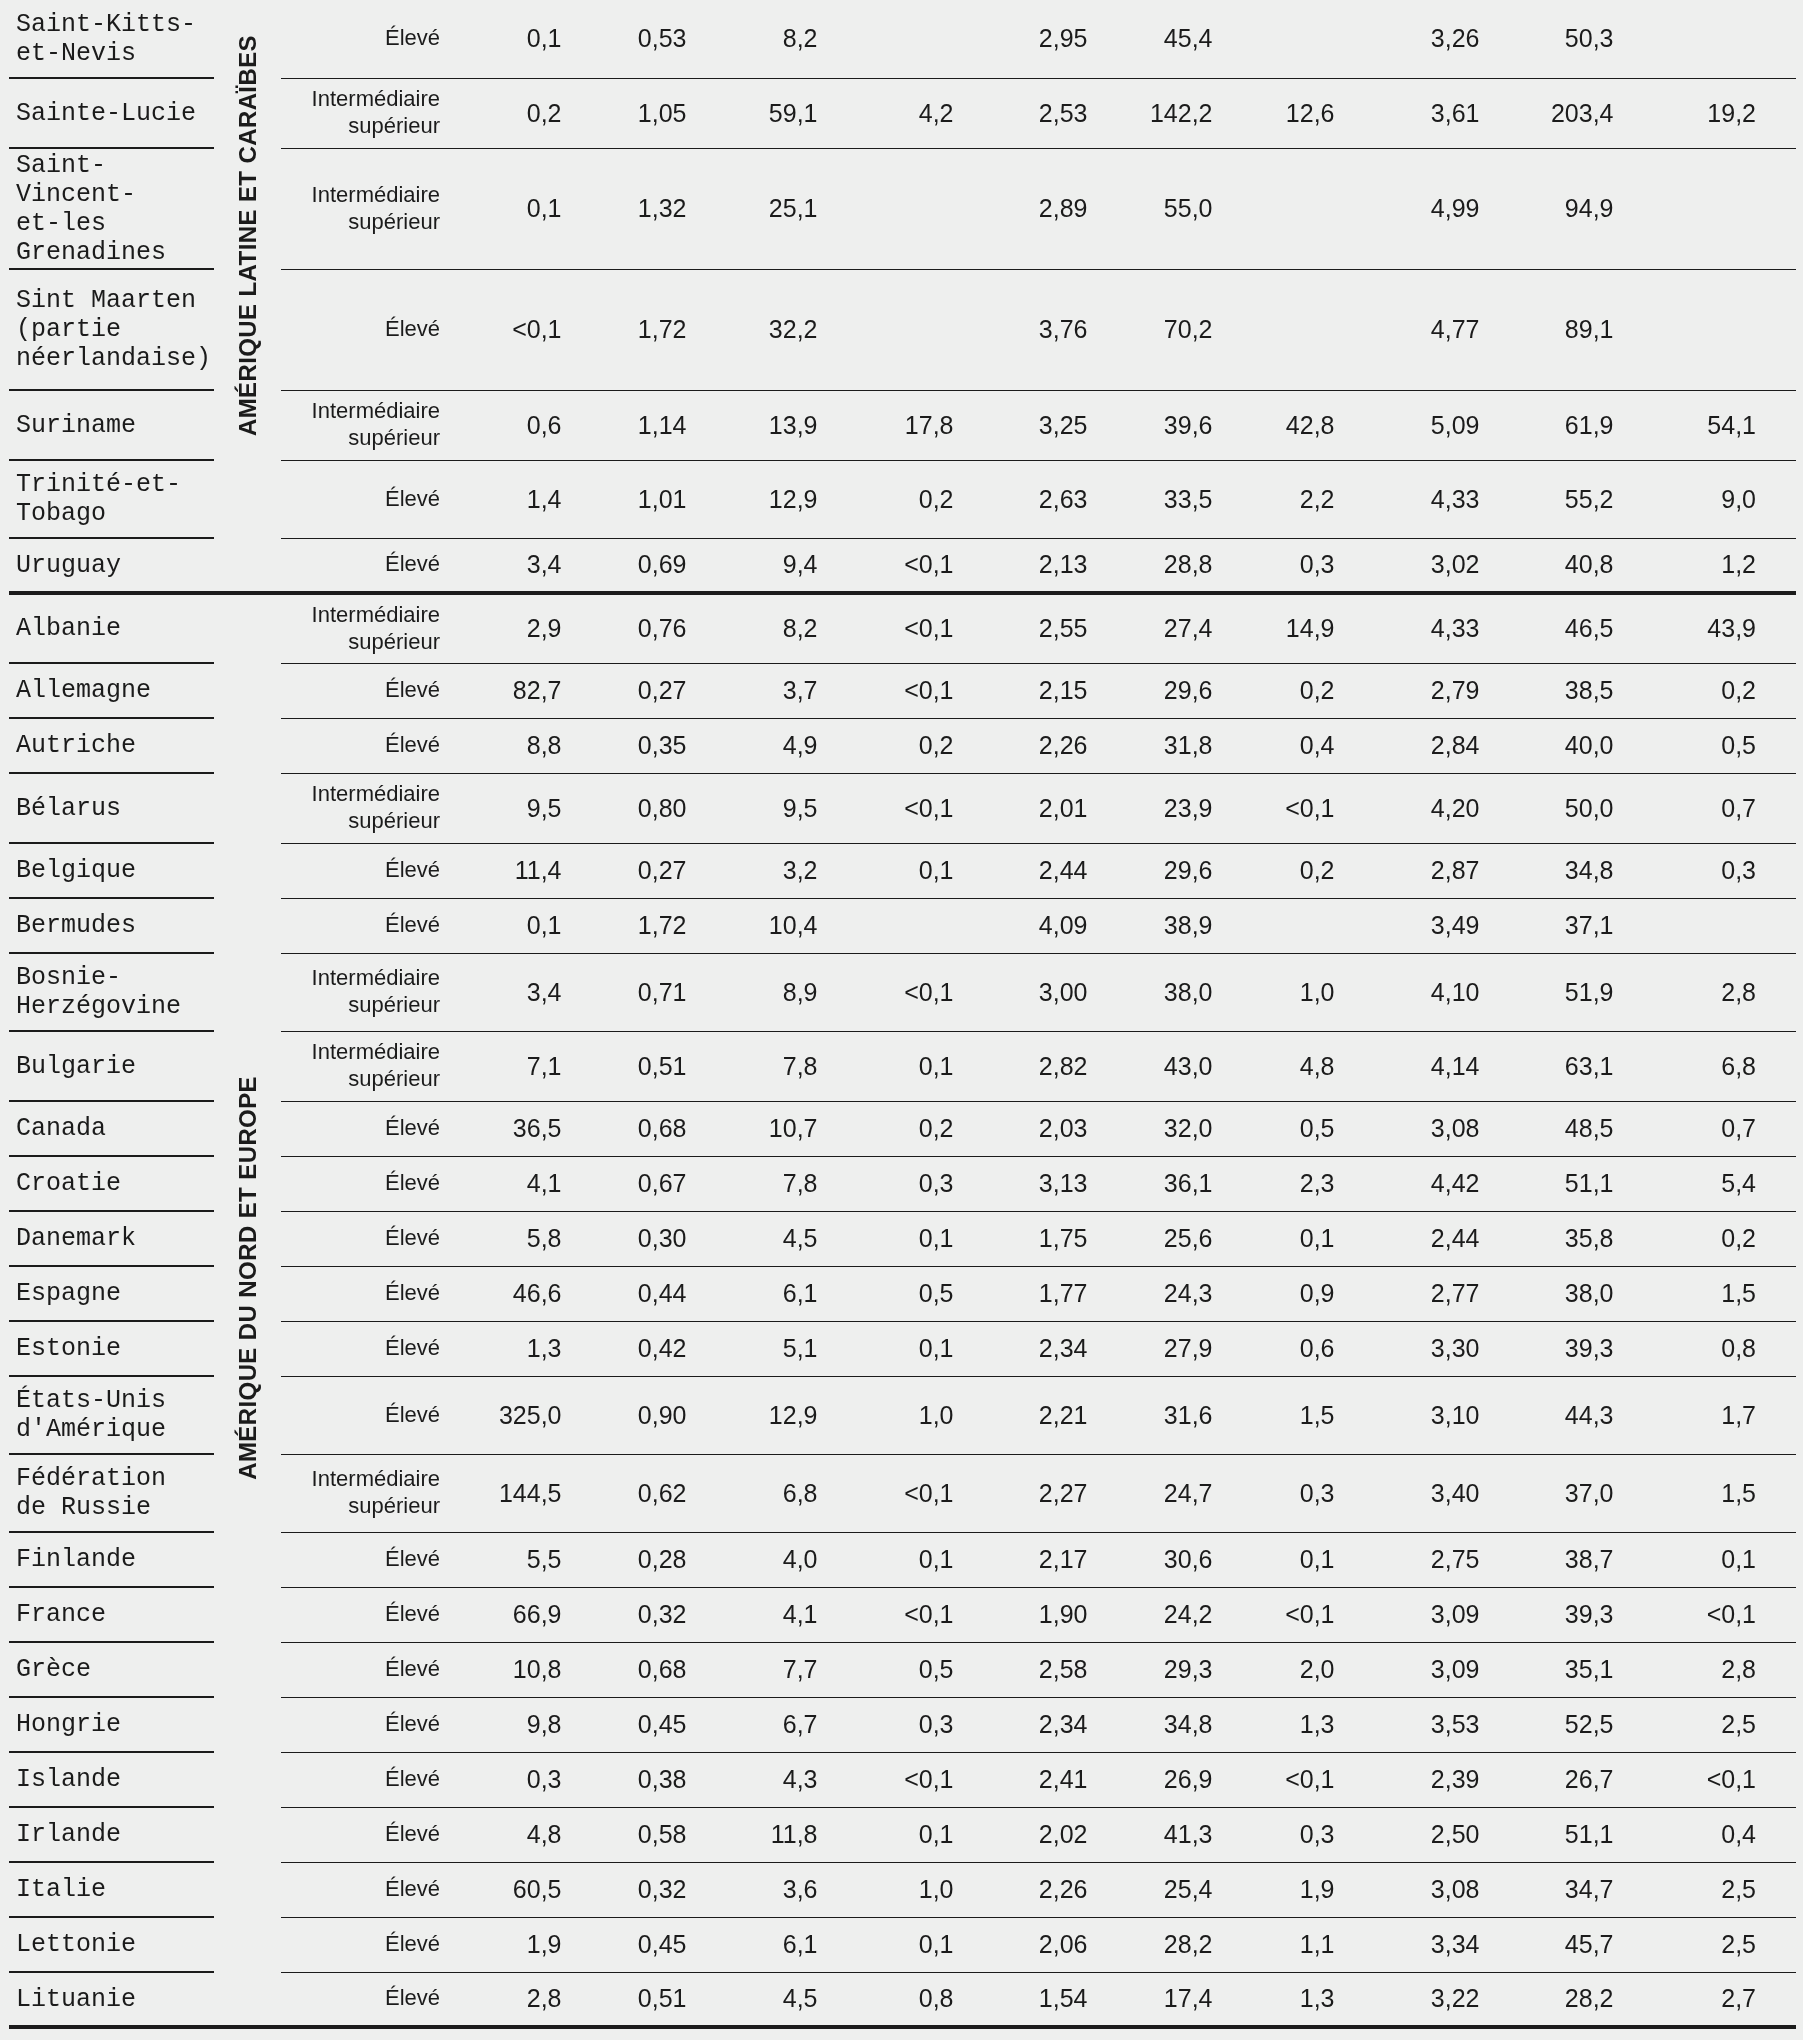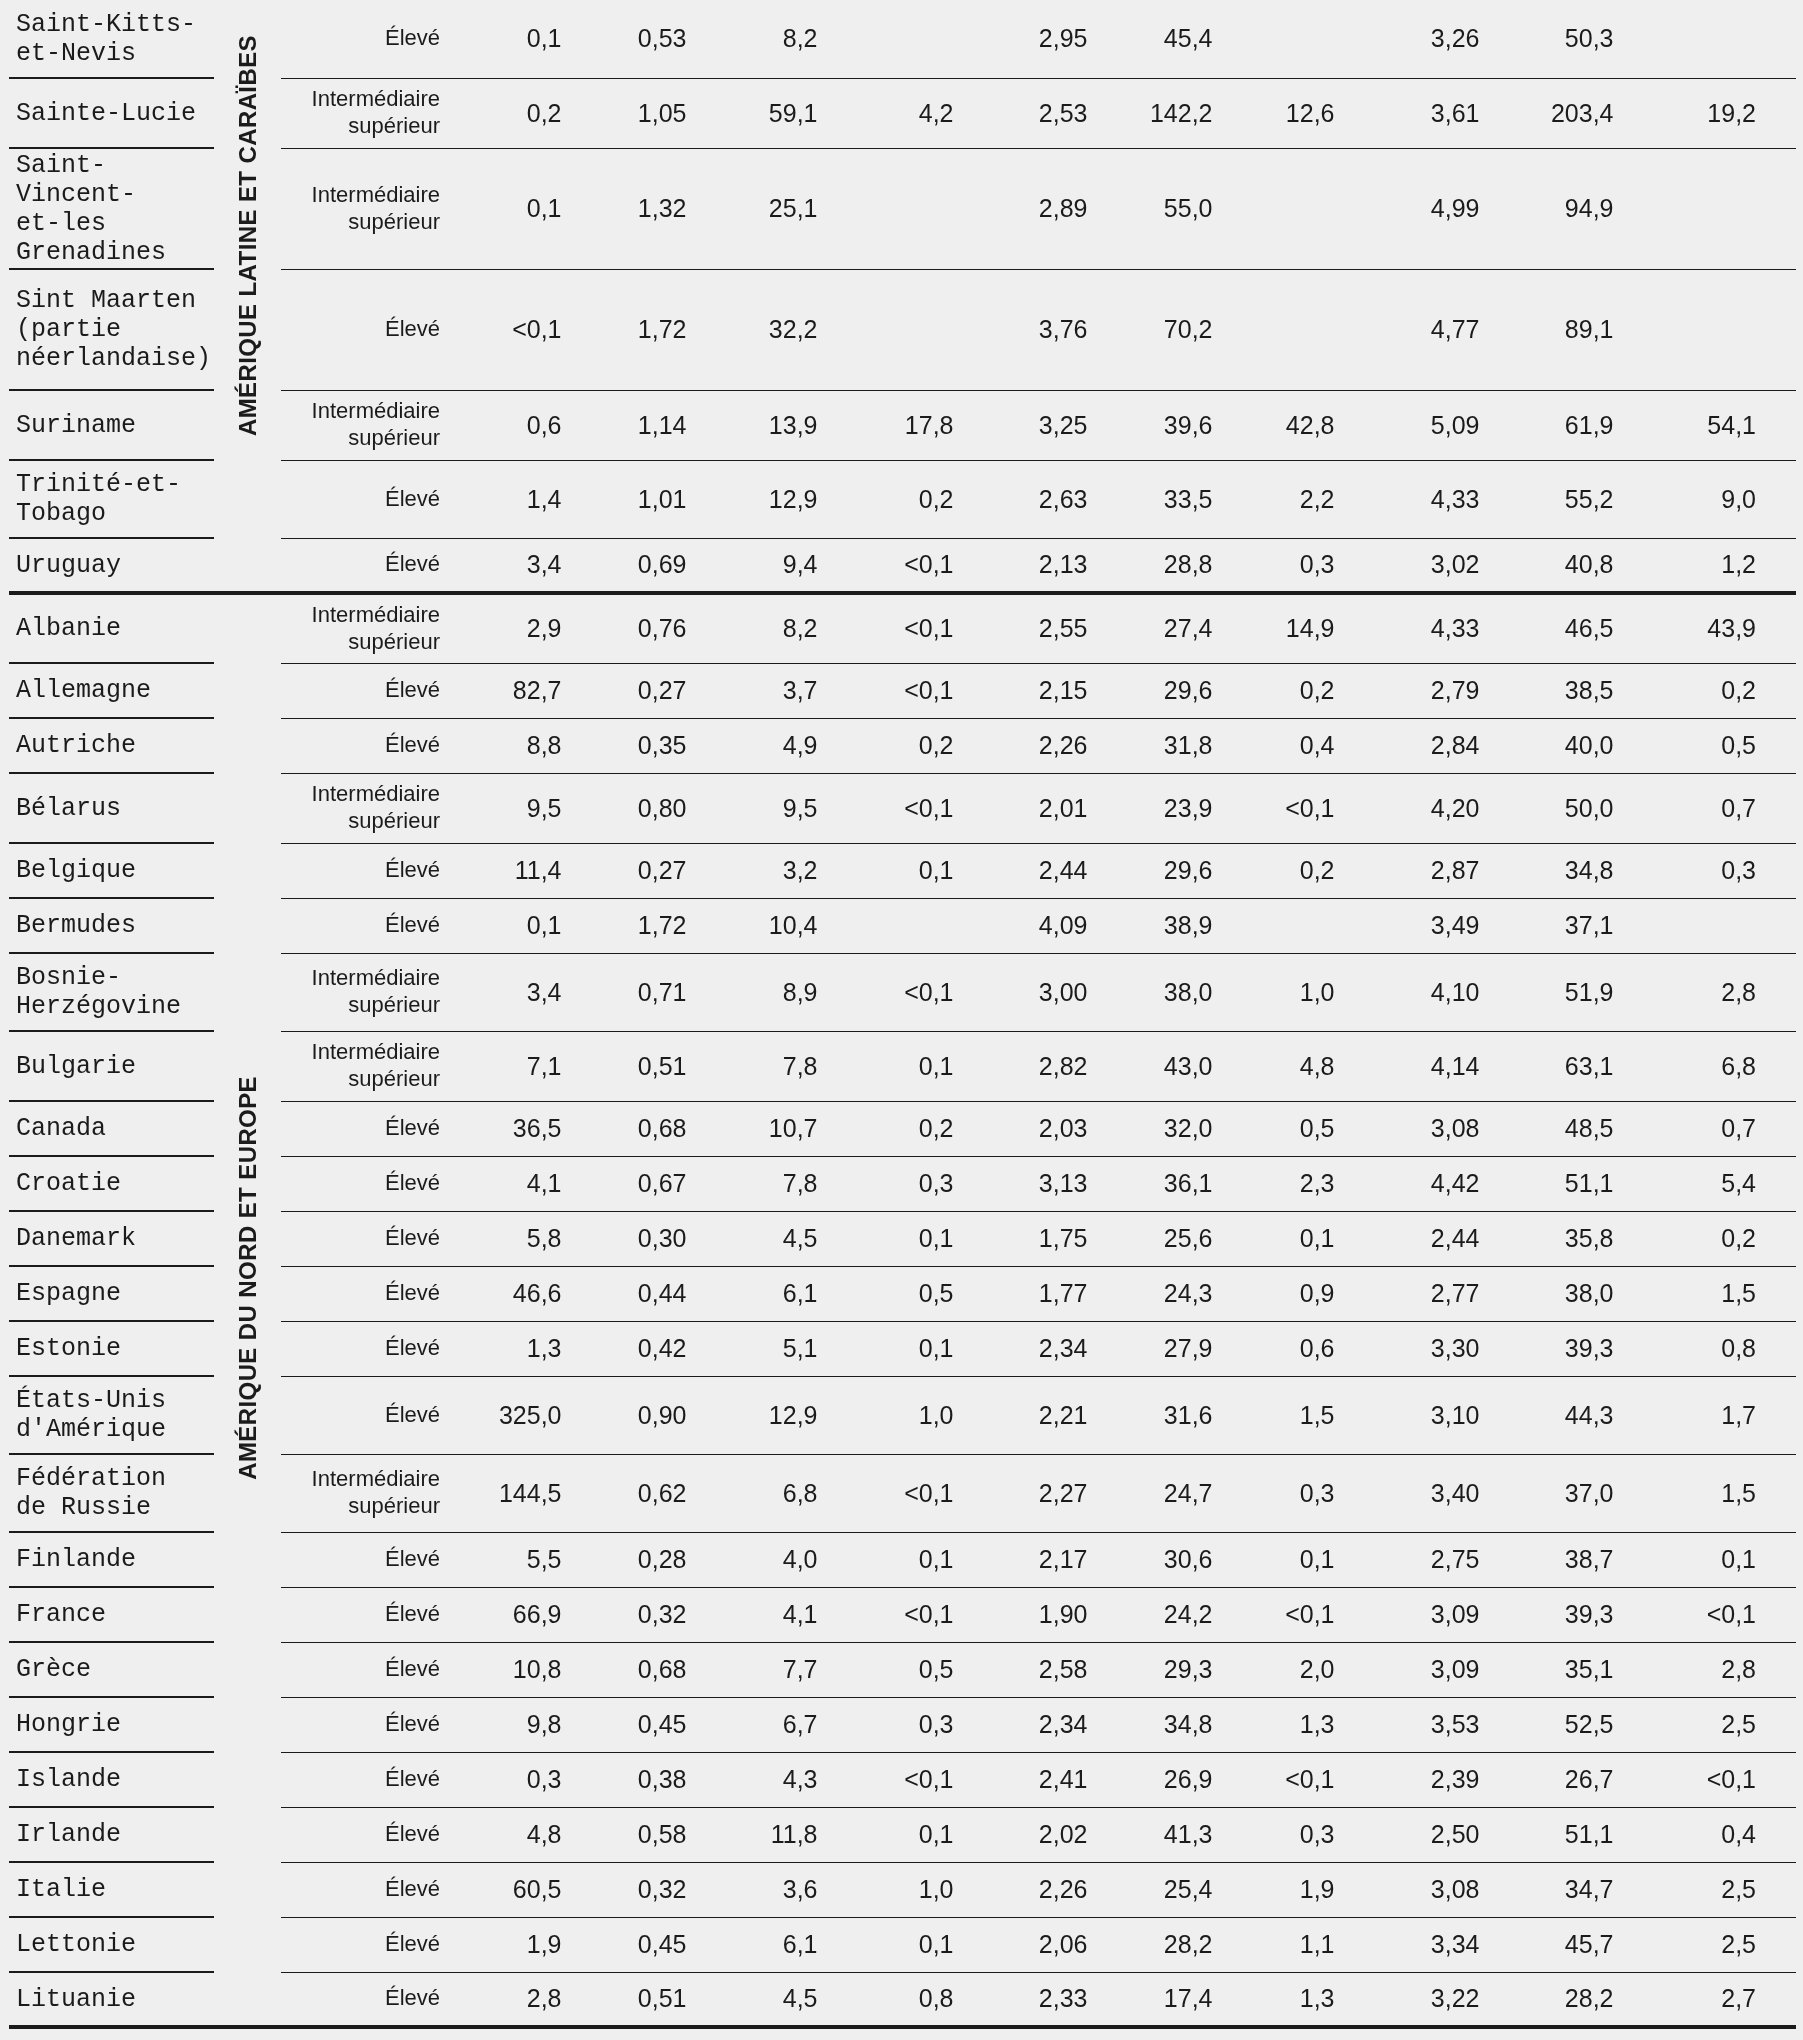--- a/index.html
+++ b/index.html
@@ -546,21 +546,21 @@
         <td class="c-num">45,7</td>
         <td class="c-num last">2,5</td>
       </tr>
       <tr class="r1 group-1 group-end">
         <td class="c-country">Lituanie</td>
         <td class="c-income">Élevé</td>
         <td class="c-num">2,8</td>
         <td class="c-num">0,51</td>
         <td class="c-num">4,5</td>
         <td class="c-num">0,8</td>
-        <td class="c-num">2,33</td>
+        <td class="c-num">1,54</td>
         <td class="c-num">17,4</td>
         <td class="c-num">1,3</td>
         <td class="c-num">3,22</td>
         <td class="c-num">28,2</td>
         <td class="c-num last">2,7</td>
       </tr>
     </tbody>
 </table>
 
 

